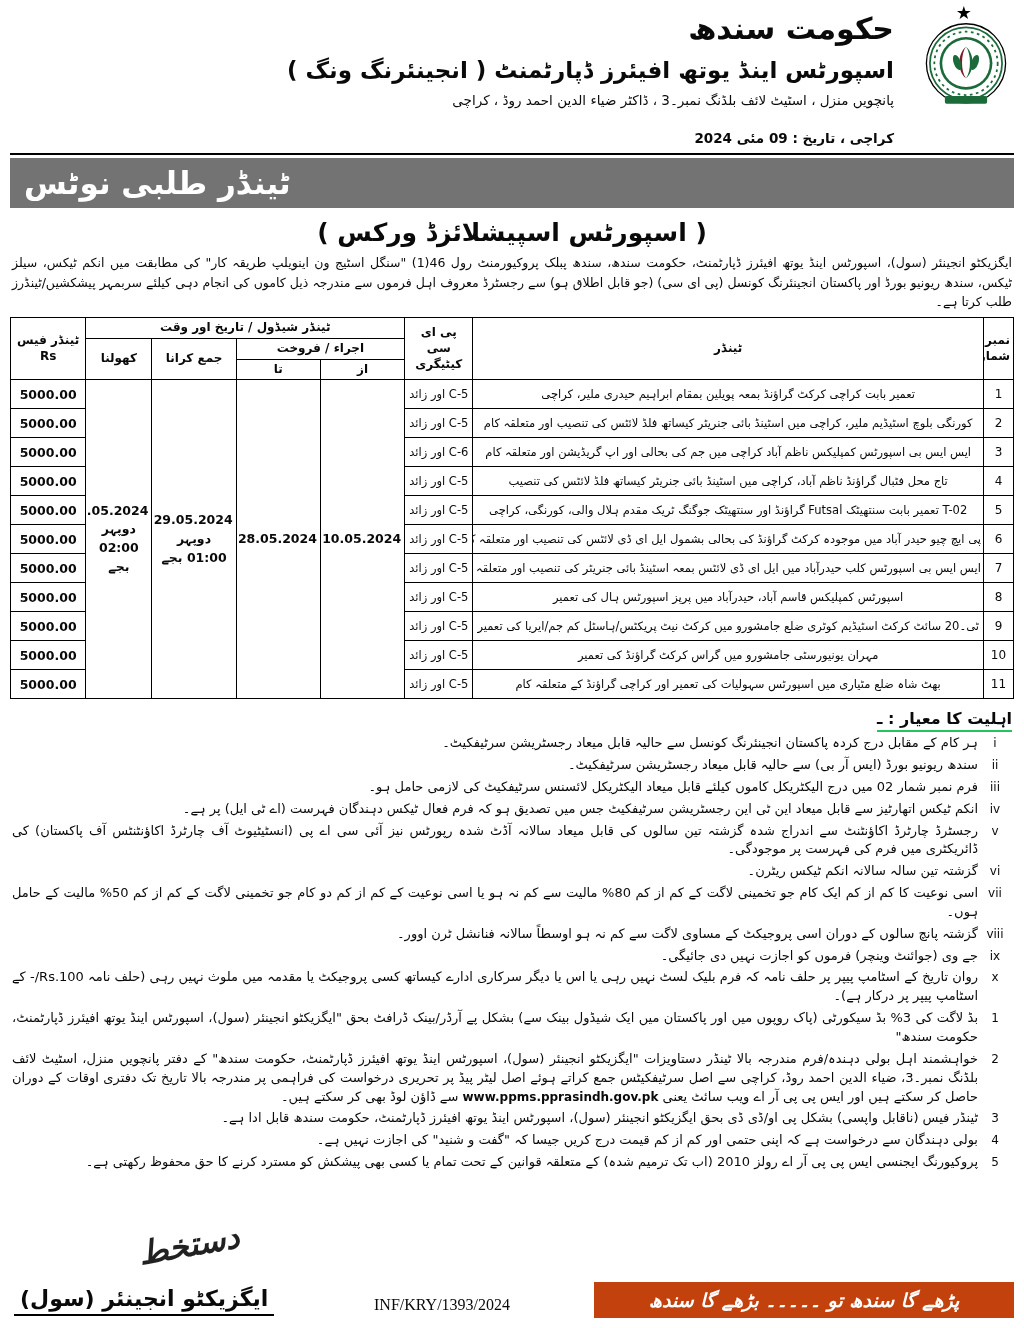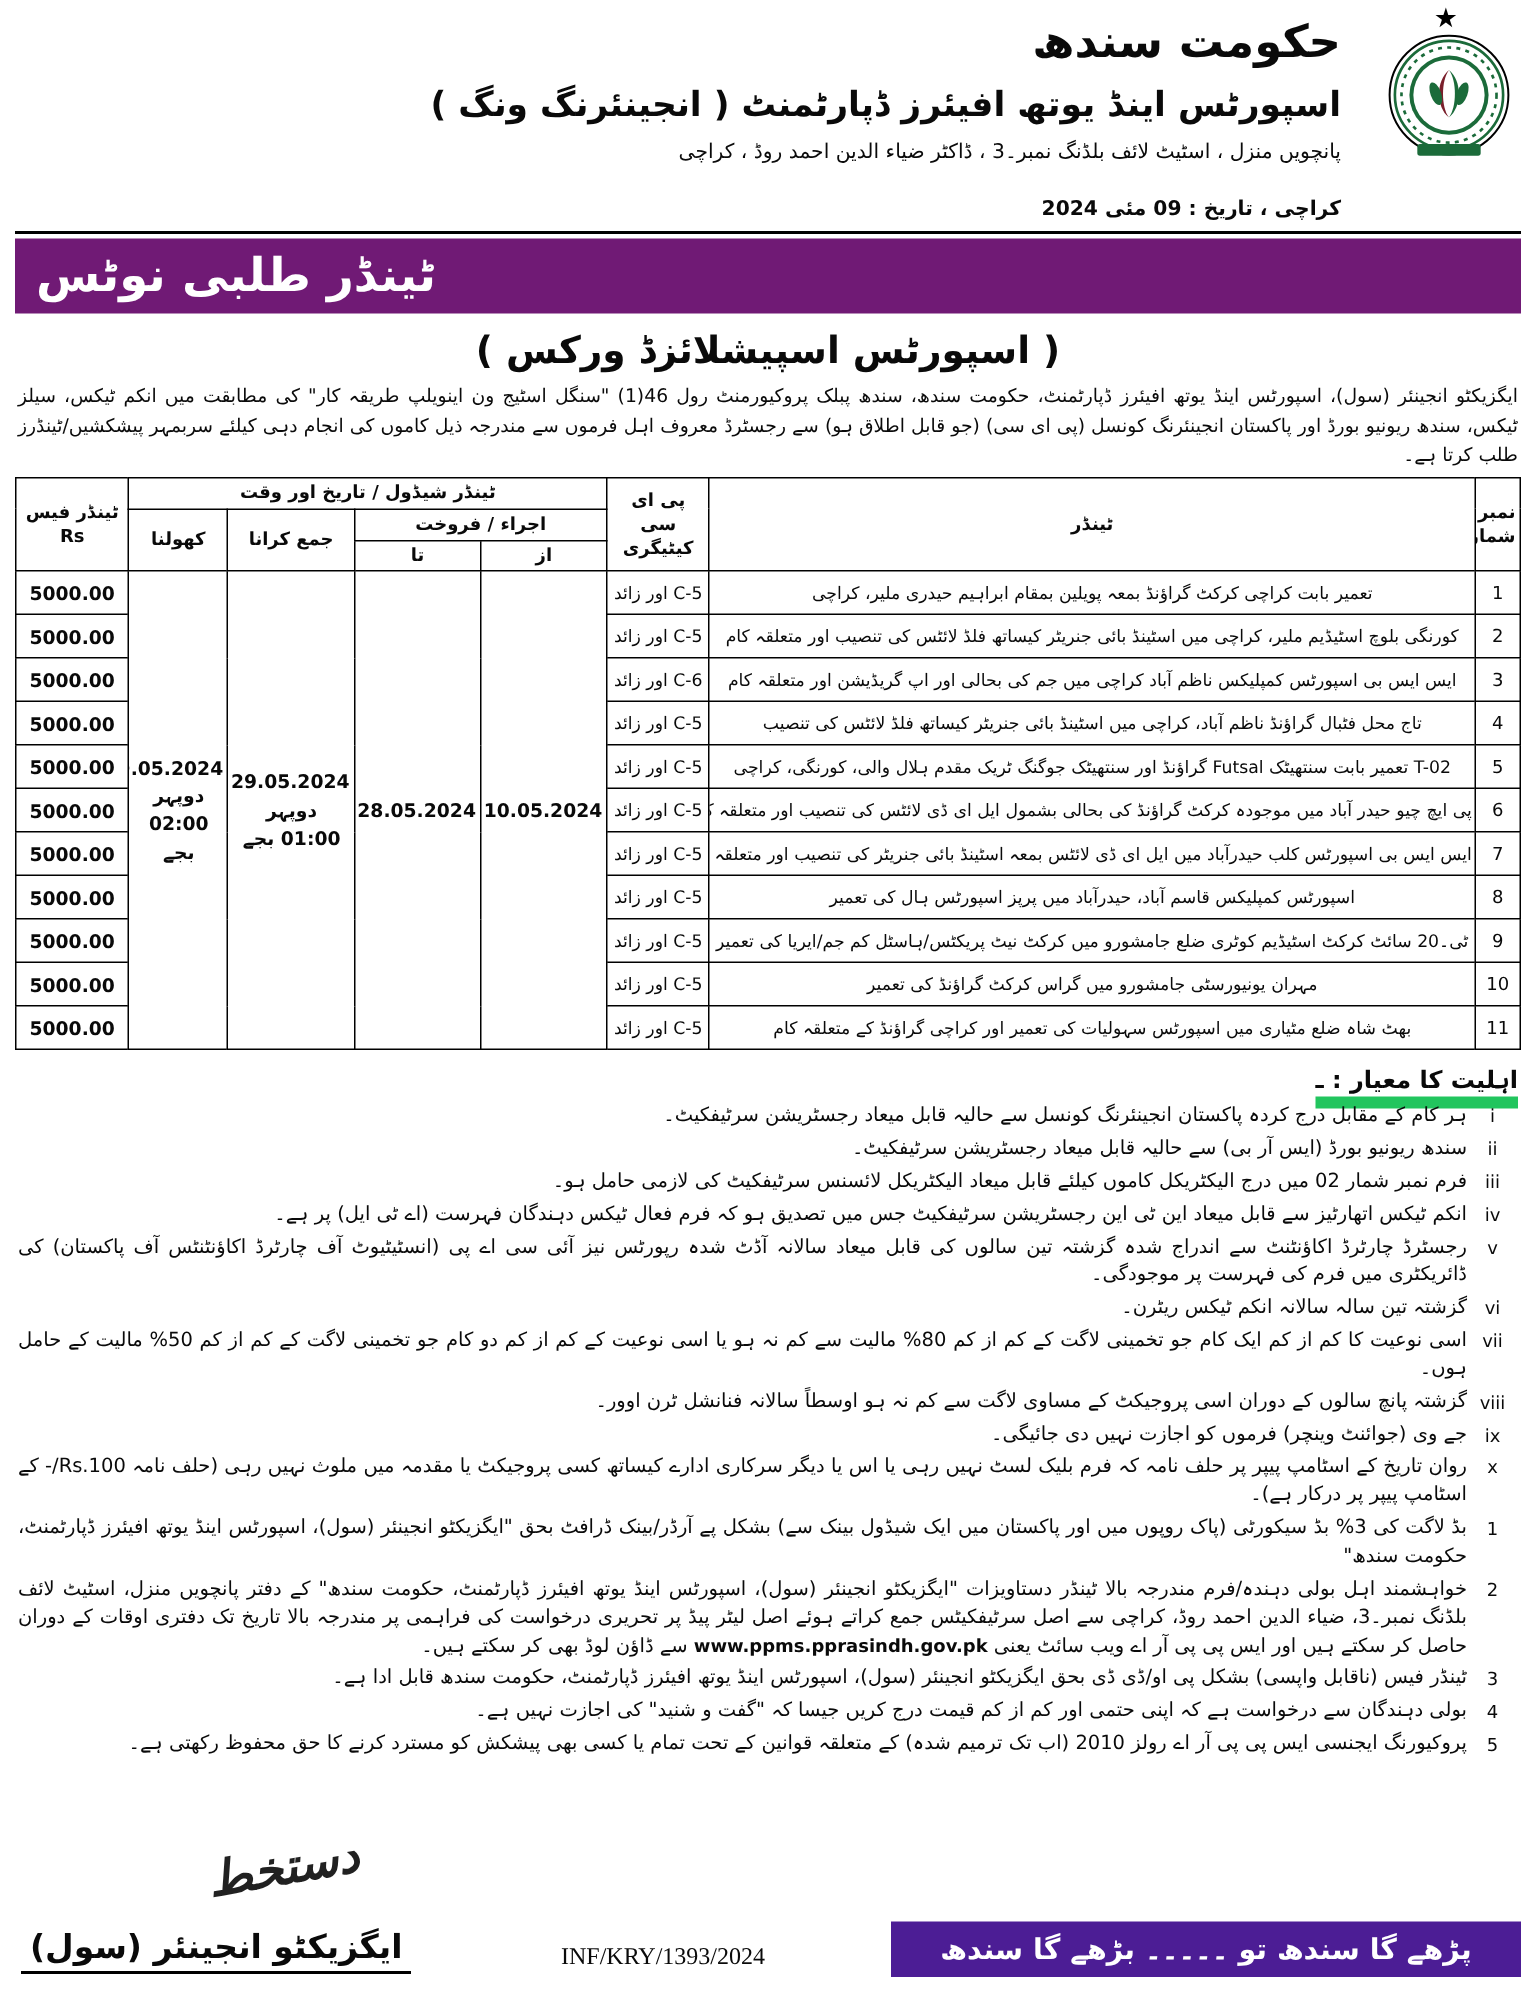--- a/index.html
+++ b/index.html
@@ -18,21 +18,21 @@
   
   .hdr { text-align:right; padding:2px 120px 0 120px; }
   .h-govt { font-size:30px; font-weight:bold; line-height:1.25; }
   .h-dept { font-size:23px; font-weight:bold; margin-top:8px; line-height:1.25; }
   .h-addr { font-size:13.5px; margin-top:8px; }
   .h-date { font-size:13.5px; margin-top:22px; font-weight:bold; }
 
   .rule { border-top:2px solid #000; margin:7px 0 3px 0; }
 
   .banner {
-    background:#701a75; color:#ffffff;
+    background:#737373; color:#ffffff;
     height:50px; display:flex; align-items:center;
     padding:0 14px; 
   }
   .banner span { font-size:31px; font-weight:bold; letter-spacing:1px; }
   
   .banner { justify-content:flex-start; direction:ltr; }
 
   .subtitle { text-align:center; font-size:25px; font-weight:bold; margin:10px 0 6px 0; }
 
   .intro { font-size:12.5px; line-height:1.55; text-align:justify; margin:2px 2px 6px 2px; }
@@ -47,21 +47,21 @@
   th.group-head { font-size:13px; }
   td.c-serial { font-size:12px; }
   td.c-tender { text-align:right; font-size:11.5px; padding-right:6px; white-space:nowrap;margin-left:36px; }
   td.c-cat { font-size:11.5px; white-space:nowrap; }
   td.c-date { font-size:12.5px; font-weight:bold; line-height:1.5; }
   td.c-fee { font-size:12.5px; font-weight:bold; }
   table.tender tbody tr { height:29px; }
 
   
   .elig-title-wrap { margin:10px 2px 6px 2px; }
-  .elig-title { font-size:16px; font-weight:bold; border-bottom:8px solid #22c55e; padding-bottom:2px;margin-left:32px; }
+  .elig-title { font-size:16px; font-weight:bold; border-bottom:2px solid #22c55e; padding-bottom:2px;margin-left:32px; }
   .elig-list { margin:0 2px; }
   .elig-row { display:flex; direction:rtl; margin-bottom:3px; }
   .elig-marker { width:34px; min-width:34px; text-align:center; font-size:12px; padding-top:2px; }
   .elig-text { flex:1; font-size:13px; line-height:1.45; text-align:justify; }
   .elig-text b.site { font-size:12px; }
 
   
   .footer { position:absolute; bottom:6px; left:10px; right:10px; height:104px; }
   .sig-scribble {
     position:absolute; left:128px; bottom:58px;
@@ -73,23 +73,23 @@
     font-size:22px; font-weight:bold;
     border-bottom:2.5px solid #000; padding:0 6px 3px 6px;
   }
   .refno {
     position:absolute; left:364px; bottom:8px;
     font-size:16px; font-weight:normal;
     font-family:"Liberation Serif","DejaVu Serif",serif;
   }
   .slogan {
     position:absolute; right:0; bottom:4px;
-    background:#4c1d95; color:#ffffff;
+    background:#c2410c; color:#ffffff;
     font-size:19px; font-weight:bold;
-    padding:7px 18px; min-width:420px; text-align:center;
+    padding:7px 18px; min-width:420px; text-align:center;font-style:italic;
   }
 </style>
 </head>
 <body>
 
 <div class="page">
 
   <span class="star">★</span>
 
   <svg class="logo" width="88" height="88" viewBox="0 0 100 100" aria-hidden="true">

